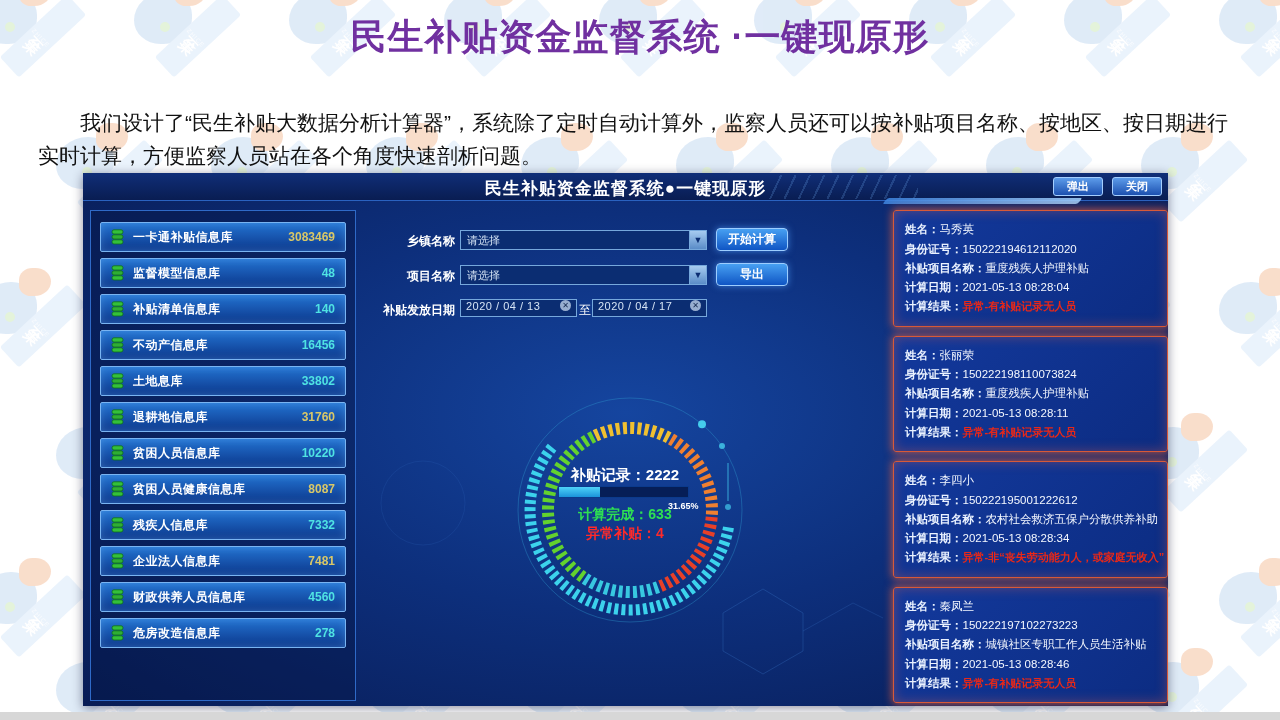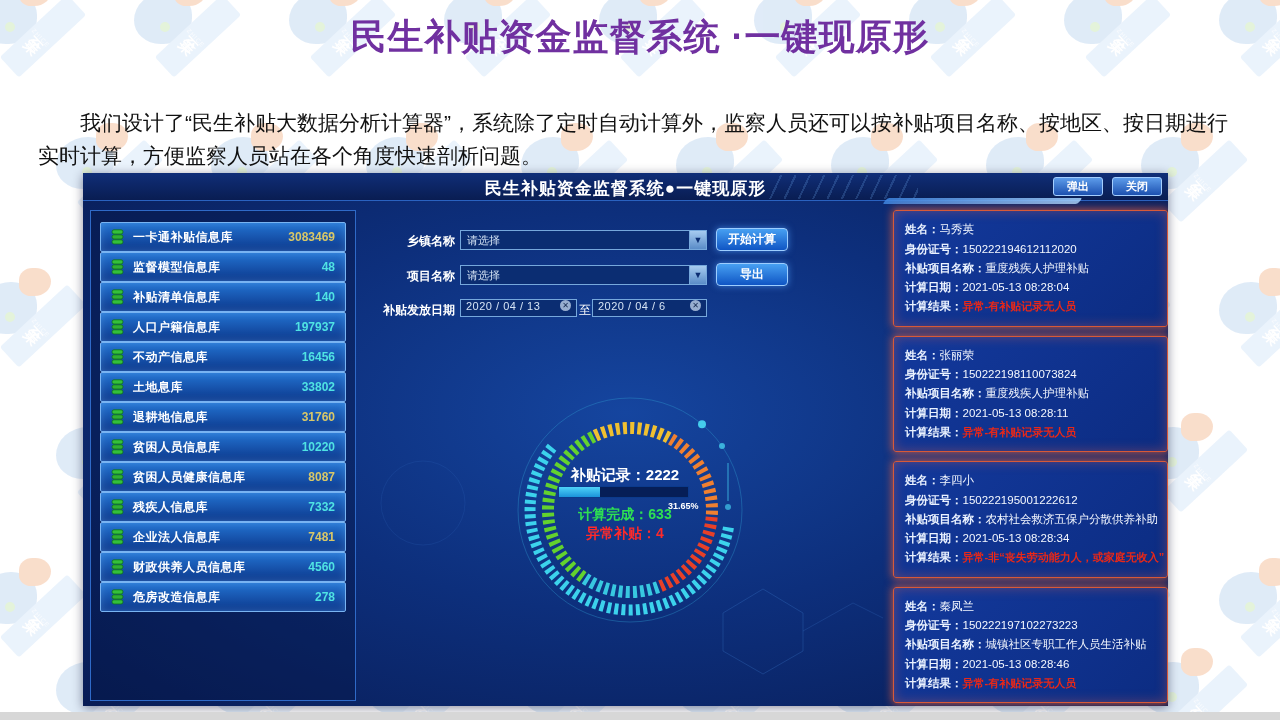--- a/index.html
+++ b/index.html
@@ -41,21 +41,21 @@
           background:linear-gradient(180deg,#5d9cea,#1c50b0); border:1px solid #a4ceff;
           color:#fff; font-size:11px; line-height:17px; font-weight:bold; }
   .header-wedge { position:absolute; right:88px; top:25px; width:195px; height:6px; opacity:.85;
                   background:linear-gradient(90deg,#3f86e0,#a6d4ff); transform:skewX(-40deg); border-radius:2px; }
   .header-deco { position:absolute; right:250px; top:2px; width:150px; height:24px; opacity:.5;
                  background:repeating-linear-gradient(115deg, transparent 0 11px, rgba(110,170,240,.45) 11px 13px); }
 
   
   .sidebar { position:absolute; left:7px; top:37px; width:266px; height:491px;
              border:1px solid #2f6ac8; background:rgba(6,22,66,.38);
-             padding:11px 9px; display:flex; flex-direction:column; }
+             padding:11px 9px; display:flex; flex-direction:column; gap:6px; }
   .db-row { flex:0 0 30px; display:flex; align-items:center; padding:0 10px; cursor:pointer;
             background:linear-gradient(180deg,#2373d1 0%,#0e3d92 90%);
             border:1px solid #79b4f2; border-radius:2px; box-shadow:inset 0 0 8px rgba(130,200,255,.3); }
   .db-label { color:#ffffff; font-size:12px; font-weight:600; margin-left:9px; letter-spacing:.5px; }
   .db-count { margin-left:auto; font-size:12px; font-weight:bold; }
 
   
   .flabel { position:absolute; color:#ffffff; font-size:12px; font-weight:600; text-align:right; }
   .sel { position:absolute; height:20px; background:#0b2d72; border:1px solid #76a8dc; display:flex;
          align-items:center; cursor:pointer; }
@@ -607,29 +607,20 @@
           </svg>
           <span class="db-label">补贴清单信息库</span>
           <span class="db-count" style="color: rgb(79, 227, 227);">140</span>
         </div>
         <div class="db-row">
           <svg width="13" height="16" viewBox="0 0 13 16">
             <rect x="1" y="0.8" width="11" height="4.2" rx="2" fill="#34c03a" stroke="#0c6e1c" stroke-width="0.8"></rect>
             <rect x="1" y="5.8" width="11" height="4.2" rx="2" fill="#2fae34" stroke="#0c6e1c" stroke-width="0.8"></rect>
             <rect x="1" y="10.8" width="11" height="4.2" rx="2" fill="#34c03a" stroke="#0c6e1c" stroke-width="0.8"></rect>
           </svg>
-          <span class="db-label">人口户籍信息库</span>
-          <span class="db-count" style="color: rgb(79, 227, 227);">197937</span>
-        </div>
-        <div class="db-row">
-          <svg width="13" height="16" viewBox="0 0 13 16">
-            <rect x="1" y="0.8" width="11" height="4.2" rx="2" fill="#34c03a" stroke="#0c6e1c" stroke-width="0.8"></rect>
-            <rect x="1" y="5.8" width="11" height="4.2" rx="2" fill="#2fae34" stroke="#0c6e1c" stroke-width="0.8"></rect>
-            <rect x="1" y="10.8" width="11" height="4.2" rx="2" fill="#34c03a" stroke="#0c6e1c" stroke-width="0.8"></rect>
-          </svg>
           <span class="db-label">不动产信息库</span>
           <span class="db-count" style="color: rgb(79, 227, 227);">16456</span>
         </div>
         <div class="db-row">
           <svg width="13" height="16" viewBox="0 0 13 16">
             <rect x="1" y="0.8" width="11" height="4.2" rx="2" fill="#34c03a" stroke="#0c6e1c" stroke-width="0.8"></rect>
             <rect x="1" y="5.8" width="11" height="4.2" rx="2" fill="#2fae34" stroke="#0c6e1c" stroke-width="0.8"></rect>
             <rect x="1" y="10.8" width="11" height="4.2" rx="2" fill="#34c03a" stroke="#0c6e1c" stroke-width="0.8"></rect>
           </svg>
           <span class="db-label">土地息库</span>
@@ -714,21 +705,21 @@
     </div>
     <div class="cta" style="left:633px; top:90px;">导出</div>
 
     <div class="flabel" style="left:262px; top:129px; width:110px;">补贴发放日期</div>
     <div class="date" style="left:377px; top:126px; width:117px;">
       <span class="txt">2020 / 04 / 13</span>
       <span class="clear">✕</span>
     </div>
     <div class="to-label" style="left:496px; top:129px;">至</div>
     <div class="date" style="left:509px; top:126px; width:115px;">
-      <span class="txt">2020 / 04 / 6</span>
+      <span class="txt">2020 / 04 / 17</span>
       <span class="clear">✕</span>
     </div>
 
     <svg class="gauge-svg" width="260" height="260" viewBox="0 0 260 260">
       <circle cx="130" cy="130" r="112" fill="none" stroke="#2f9ad0" stroke-width="1" opacity="0.38"></circle>
       <circle cx="202" cy="44.2" r="4" fill="#45cdec"></circle>
       <circle cx="222" cy="66" r="3" fill="#45cdec" opacity="0.8"></circle>
       <path d="M 228.5 147.4 A 100 100 0 1 1 53.4 65.7" fill="none" stroke="#3cd2ec" stroke-width="11" stroke-dasharray="4 3.2"></path>
       <path d="M 83.0 197.2 A 82 82 0 0 1 95.3 55.7" fill="none" stroke="#63d22e" stroke-width="12" stroke-dasharray="4 3.2"></path>
       <path d="M 95.3 55.7 A 82 82 0 0 1 171 59" fill="none" stroke="#f0c030" stroke-width="12" stroke-dasharray="4 3.2"></path>

